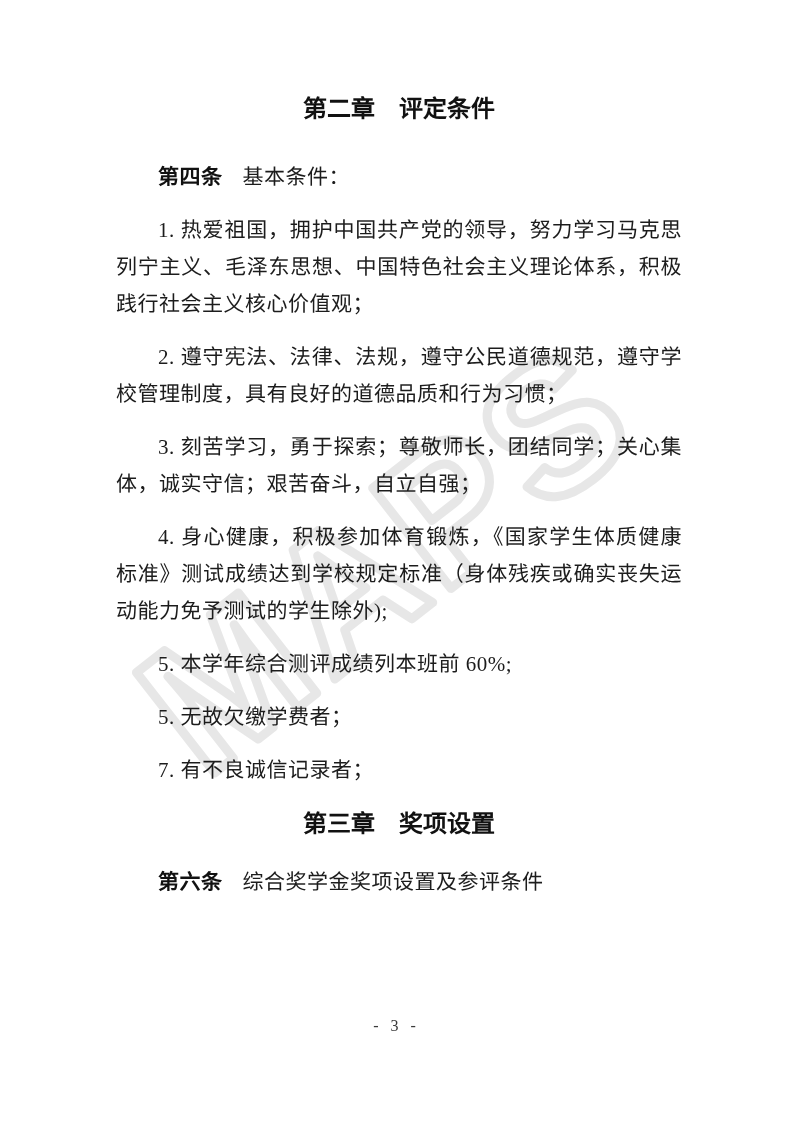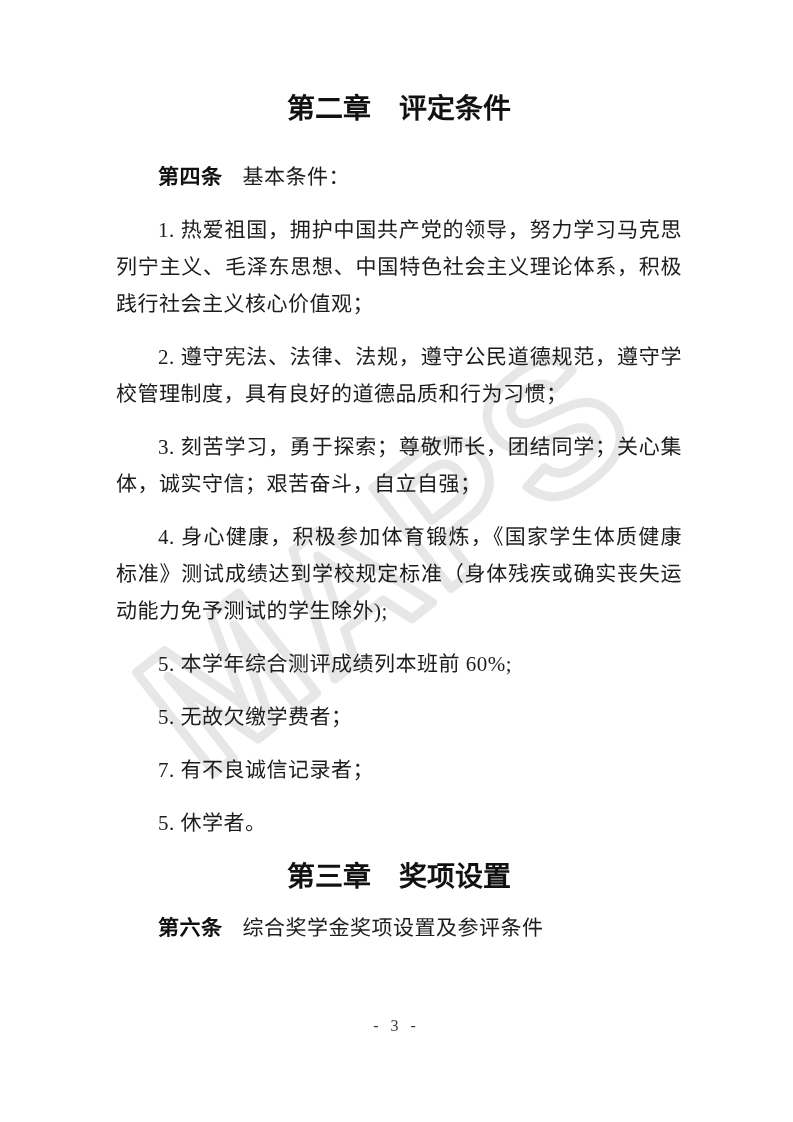--- a/index.html
+++ b/index.html
@@ -20,29 +20,29 @@
     z-index: 0;
   }
   .content {
     position: relative;
     z-index: 1;
     padding: 94px 95px 0 100px;
   }
   .chapter-heading {
     font-family: "Liberation Sans", "DejaVu Sans", sans-serif;
     font-weight: 700;
-    font-size: 28px;
+    font-size: 24px;
     line-height: 30px;
     text-align: center;
     margin: 0 0 34px 0;
     color: #111;
   }
   .chapter-heading.second {
     margin-top: 20px;
-    margin-bottom: 17px;
+    margin-bottom: 24px;
   }
   .para {
     margin: 16px;
     font-size: 21px;
     line-height: 37px;
     text-indent: 2em;
     text-align: justify;
     letter-spacing: 0.5px;
   }
   .article-label {
@@ -81,21 +81,20 @@
 
     <p class="para">1. 热爱祖国，拥护中国共产党的领导，努力学习马克思列宁主义、毛泽东思想、中国特色社会主义理论体系，积极践行社会主义核心价值观；</p>
     <p class="para">2. 遵守宪法、法律、法规，遵守公民道德规范，遵守学校管理制度，具有良好的道德品质和行为习惯；</p>
     <p class="para">3. 刻苦学习，勇于探索；尊敬师长，团结同学；关心集体，诚实守信；艰苦奋斗，自立自强；</p>
     <p class="para">4. 身心健康，积极参加体育锻炼，《国家学生体质健康标准》测试成绩达到学校规定标准（身体残疾或确实丧失运动能力免予测试的学生除外);</p>
     <p class="para">5. 本学年综合测评成绩列本班前 60%;</p>
 
 
     <p class="para">5. 无故欠缴学费者；</p>
     <p class="para">7. 有不良诚信记录者；</p>
-    <p class="para">5. 休学者。</p>
 
     <h1 class="chapter-heading second">第三章　奖项设置</h1>
 
     <p class="para"><strong class="article-label">第六条</strong><span>综合奖学金奖项设置及参评条件</span></p>
 
   </div>
 
   <div class="footer">- 3 -</div>
 
 </div>

